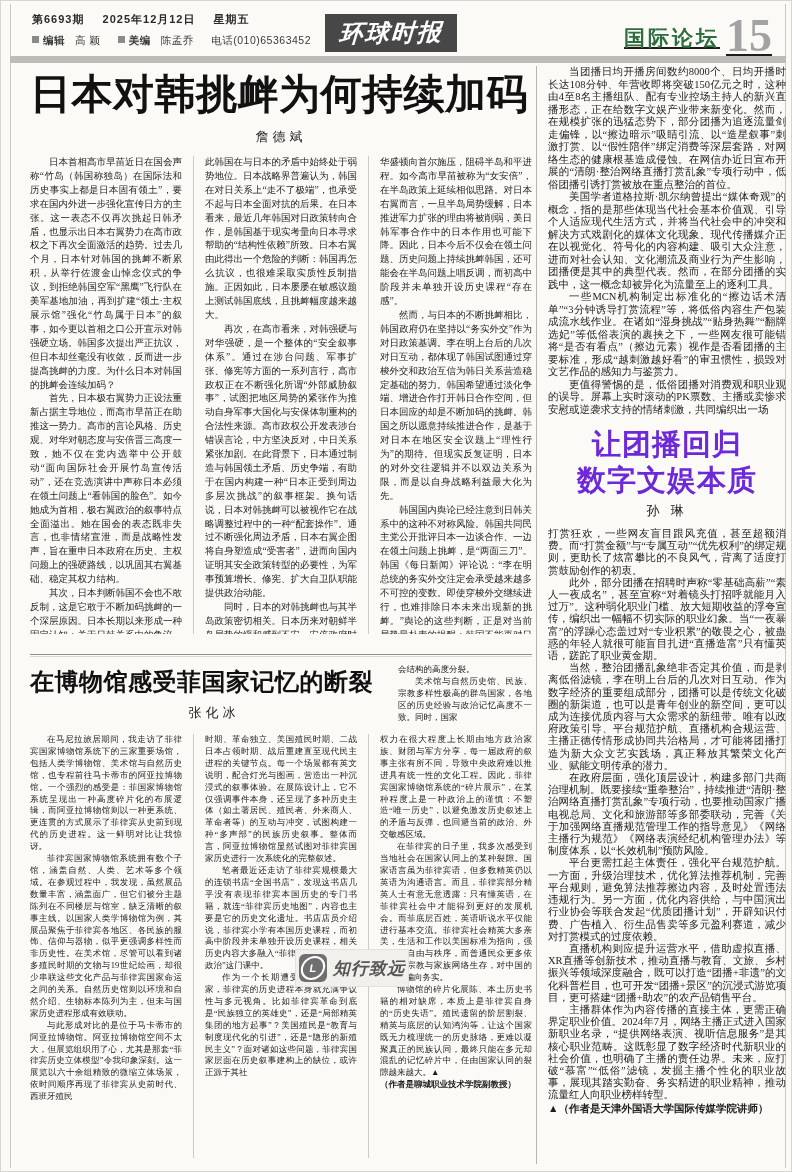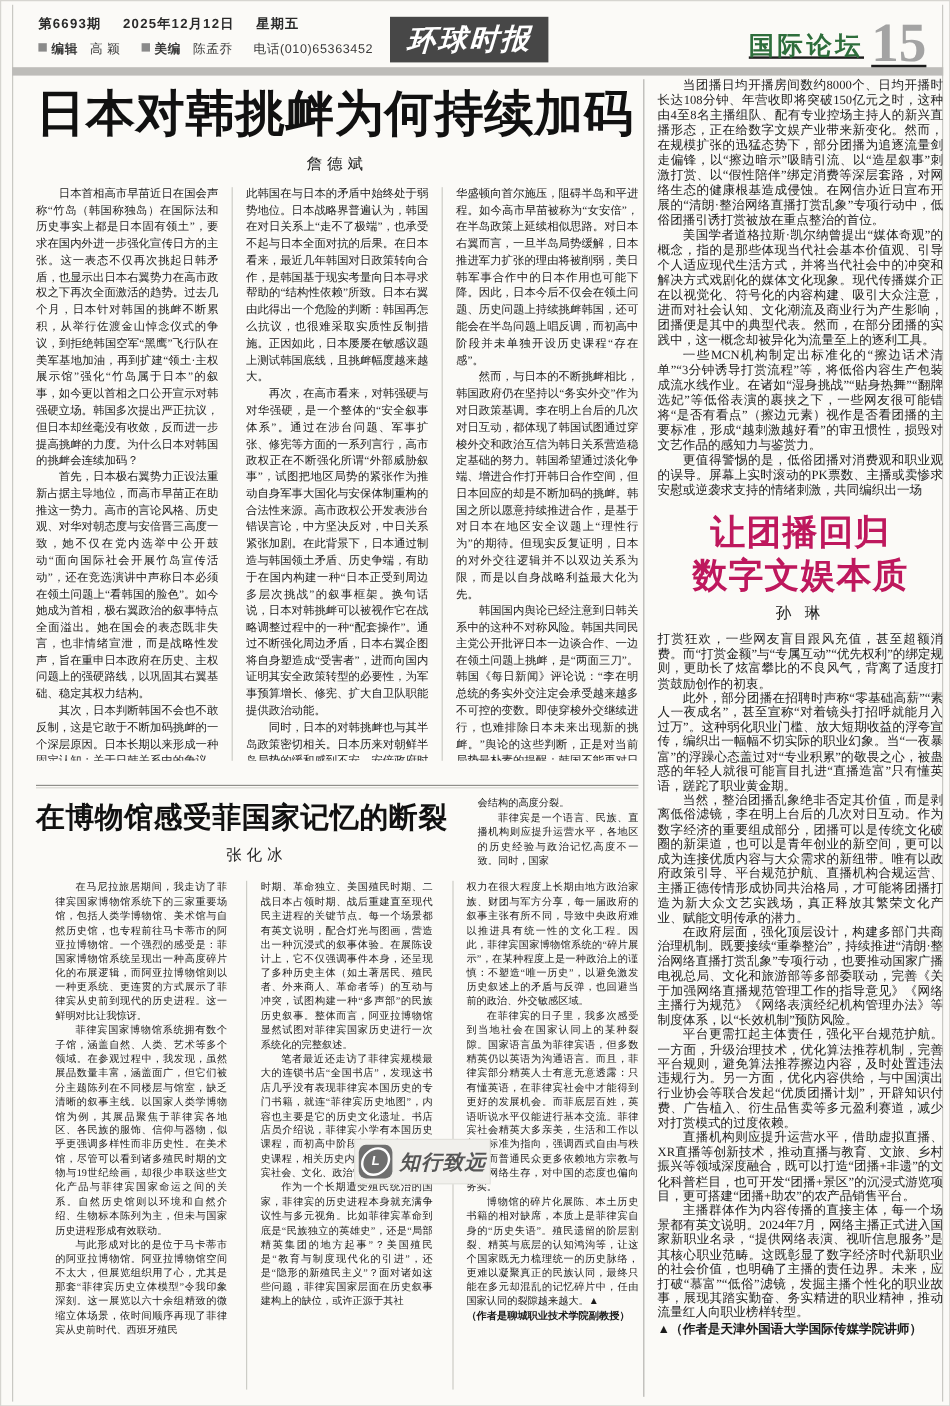--- a/index.html
+++ b/index.html
@@ -43,37 +43,37 @@
   .divider{position:absolute;left:20px;top:590px;width:502px;border-top:1px solid #8f8e8a;border-bottom:1px solid #d8d7d2;height:1px;}
   
   .art2{position:absolute;left:20px;top:600px;width:502px;}
   .art2-head{display:flex;}
   .art2-title-block{flex:1;}
   .art2 h2{margin:2px 0 0 0;font-family:"Liberation Sans","DejaVu Sans",sans-serif;font-weight:bold;
            font-size:24px;line-height:32px;letter-spacing:0.5px;color:#111;white-space:nowrap;}
   .art2 .byline{margin:6px 0 4px 0;}
   .side-block{width:134px;font-size:8.5px;line-height:11.9px;text-align:justify;overflow:hidden;height:66px;}
   .art2 .cols{margin-top:4px;}
-  .art2 .col{font-size:8.5px;line-height:11.9px;height:424px;margin-left:16px;}
+  .art2 .col{font-size:8.5px;line-height:11.9px;height:424px;}
   
   .logo-box{position:absolute;left:286px;top:886px;width:112px;height:36px;background:#f1f0ec;
             display:flex;align-items:center;box-shadow:0 0 0 1px #e2e1dc;}
   .logo-emblem{width:28px;height:28px;margin-left:3px;background:#6f6f6f;border-radius:6px;
                display:flex;align-items:center;justify-content:center;}
   .logo-circle{width:20px;height:20px;border:2px solid #fff;border-radius:50%;background:#6f6f6f;
                display:flex;align-items:center;justify-content:center;color:#fff;font-size:11px;font-weight:bold;
                font-family:"Liberation Sans",sans-serif;transform:skewX(-10deg);}
   .logo-text{margin-left:6px;font-size:17px;font-weight:bold;font-style:italic;color:#555;
              font-family:"Liberation Serif",serif;letter-spacing:1px;white-space:nowrap;}
   
   .art3{position:absolute;left:538px;top:2px;width:238px;}
   .art3 .flow{text-align:justify;font-size:10.5px;line-height:12.5px;}
   .art3-headline{text-align:center;margin:10px 0 4px 0;}
   .art3-headline div{font-family:"Liberation Sans","DejaVu Sans",sans-serif;font-weight:bold;
-                     font-size:29px;line-height:36px;color:#be185d;letter-spacing:1px;}
+                     font-size:29px;line-height:36px;color:#6d28d9;letter-spacing:1px;}
   .art3 .byline{margin:4px 0 8px 0;}
   .art3 .flow-b{text-align:justify;font-size:10.5px;line-height:12.2px;}
 </style>
 </head>
 <body>
 
 <div class="sheet">
   <div class="inner-frame"></div>
 
   <div class="header">
@@ -127,21 +127,21 @@
     <div class="divider"></div>
 
     <div class="art2">
       <div class="art2-head">
         <div class="art2-title-block">
           <h2>在博物馆感受菲国家记忆的断裂</h2>
           <div class="byline">张化冰</div>
         </div>
         <div class="side-block">
             <p class="para cont">会结构的高度分裂。</p>
-            <p class="para">菲律宾是一个语言、民族、直播机构则应提升运营水平，各地区的历史经验与政治记忆高度不一致。同时，国家</p>
+            <p class="para">美术馆与自然历史馆、民族、宗教多样性极高的群岛国家，各地区的历史经验与政治记忆高度不一致。同时，国家</p>
           </div>
       </div>
       <div class="cols">
         <div class="col">
             <p class="para">在马尼拉旅居期间，我走访了菲律宾国家博物馆系统下的三家重要场馆，包括人类学博物馆、美术馆与自然历史馆，也专程前往马卡蒂市的阿亚拉博物馆。一个强烈的感受是：菲国家博物馆系统呈现出一种高度碎片化的布展逻辑，而阿亚拉博物馆则以一种更系统、更连贯的方式展示了菲律宾从史前到现代的历史进程。这一鲜明对比让我惊讶。</p>
             <p class="para">菲律宾国家博物馆系统拥有数个子馆，涵盖自然、人类、艺术等多个领域。在参观过程中，我发现，虽然展品数量丰富，涵盖面广，但它们被分主题陈列在不同楼层与馆室，缺乏清晰的叙事主线。以国家人类学博物馆为例，其展品聚焦于菲律宾各地区、各民族的服饰、信仰与器物，似乎更强调多样性而非历史性。在美术馆，尽管可以看到诸多殖民时期的文物与19世纪绘画，却很少串联这些文化产品与菲律宾国家命运之间的关系。自然历史馆则以环境和自然介绍、生物标本陈列为主，但未与国家历史进程形成有效联动。</p>
             <p class="para">与此形成对比的是位于马卡蒂市的阿亚拉博物馆。阿亚拉博物馆空间不太大，但展览组织用了心，尤其是那套“菲律宾历史立体模型”令我印象深刻。这一展览以六十余组精致的微缩立体场景，依时间顺序再现了菲律宾从史前时代、西班牙殖民</p>
           </div>
         <div class="col">
             <p class="para cont">时期、革命独立、美国殖民时期、二战日本占领时期、战后重建直至现代民主进程的关键节点。每一个场景都有英文说明，配合灯光与图画，营造出一种沉浸式的叙事体验。在展陈设计上，它不仅强调事件本身，还呈现了多种历史主体（如土著居民、殖民者、外来商人、革命者等）的互动与冲突，试图构建一种“多声部”的民族历史叙事。整体而言，阿亚拉博物馆显然试图对菲律宾国家历史进行一次系统化的完整叙述。</p>
@@ -176,18 +176,18 @@
         <div>数字文娱本质</div>
       </div>
       <div class="byline">孙  琳</div>
       <div class="flow-b">
           <p class="para cont">打赏狂欢，一些网友盲目跟风充值，甚至超额消费。而“打赏金额”与“专属互动”“优先权利”的绑定规则，更助长了炫富攀比的不良风气，背离了适度打赏鼓励创作的初衷。</p>
           <p class="para">此外，部分团播在招聘时声称“零基础高薪”“素人一夜成名”，甚至宣称“对着镜头打招呼就能月入过万”。这种弱化职业门槛、放大短期收益的浮夸宣传，编织出一幅幅不切实际的职业幻象。当“一夜暴富”的浮躁心态盖过对“专业积累”的敬畏之心，被蛊惑的年轻人就很可能盲目扎进“直播造富”只有懂英语，蹉跎了职业黄金期。</p>
           <p class="para">当然，整治团播乱象绝非否定其价值，而是剥离低俗滤镜，李在明上台后的几次对日互动。作为数字经济的重要组成部分，团播可以是传统文化破圈的新渠道，也可以是青年创业的新空间，更可以成为连接优质内容与大众需求的新纽带。唯有以政府政策引导、平台规范护航、直播机构合规运营、主播正德传情形成协同共治格局，才可能将团播打造为新大众文艺实践场，真正释放其繁荣文化产业、赋能文明传承的潜力。</p>
           <p class="para">在政府层面，强化顶层设计，构建多部门共商治理机制。既要接续“重拳整治”，持续推进“清朗·整治网络直播打赏乱象”专项行动，也要推动国家广播电视总局、文化和旅游部等多部委联动，完善《关于加强网络直播规范管理工作的指导意见》《网络主播行为规范》《网络表演经纪机构管理办法》等制度体系，以“长效机制”预防风险。</p>
           <p class="para">平台更需扛起主体责任，强化平台规范护航。一方面，升级治理技术，优化算法推荐机制，完善平台规则，避免算法推荐擦边内容，及时处置违法违规行为。另一方面，优化内容供给，与中国演出行业协会等联合发起“优质团播计划”，开辟知识付费、广告植入、衍生品售卖等多元盈利赛道，减少对打赏模式的过度依赖。</p>
           <p class="para">直播机构则应提升运营水平，借助虚拟直播、XR直播等创新技术，推动直播与教育、文旅、乡村振兴等领域深度融合，既可以打造“团播+非遗”的文化科普栏目，也可开发“团播+景区”的沉浸式游览项目，更可搭建“团播+助农”的农产品销售平台。</p>
-          <p class="para">主播群体作为内容传播的直接主体，每一个场景都有英文说明。2024年7月，网络主播正式进入国家新职业名录，“提供网络表演、视听信息服务”是其核心职业范畴。这既彰显了数字经济时代新职业的社会价值，也明确了主播的责任边界。未来，应打破“慕富”“低俗”滤镜，发掘主播个性化的职业故事，展现其踏实勤奋、务实精进的职业精神，推动流量红人向职业榜样转型。</p>
+          <p class="para">主播群体作为内容传播的直接主体，更需正确界定职业价值。2024年7月，网络主播正式进入国家新职业名录，“提供网络表演、视听信息服务”是其核心职业范畴。这既彰显了数字经济时代新职业的社会价值，也明确了主播的责任边界。未来，应打破“慕富”“低俗”滤镜，发掘主播个性化的职业故事，展现其踏实勤奋、务实精进的职业精神，推动流量红人向职业榜样转型。</p>
           <p class="para cont note">▲（作者是天津外国语大学国际传媒学院讲师）</p>
         </div>
     </div>
   </div>
 </div>
 
 </body></html>

